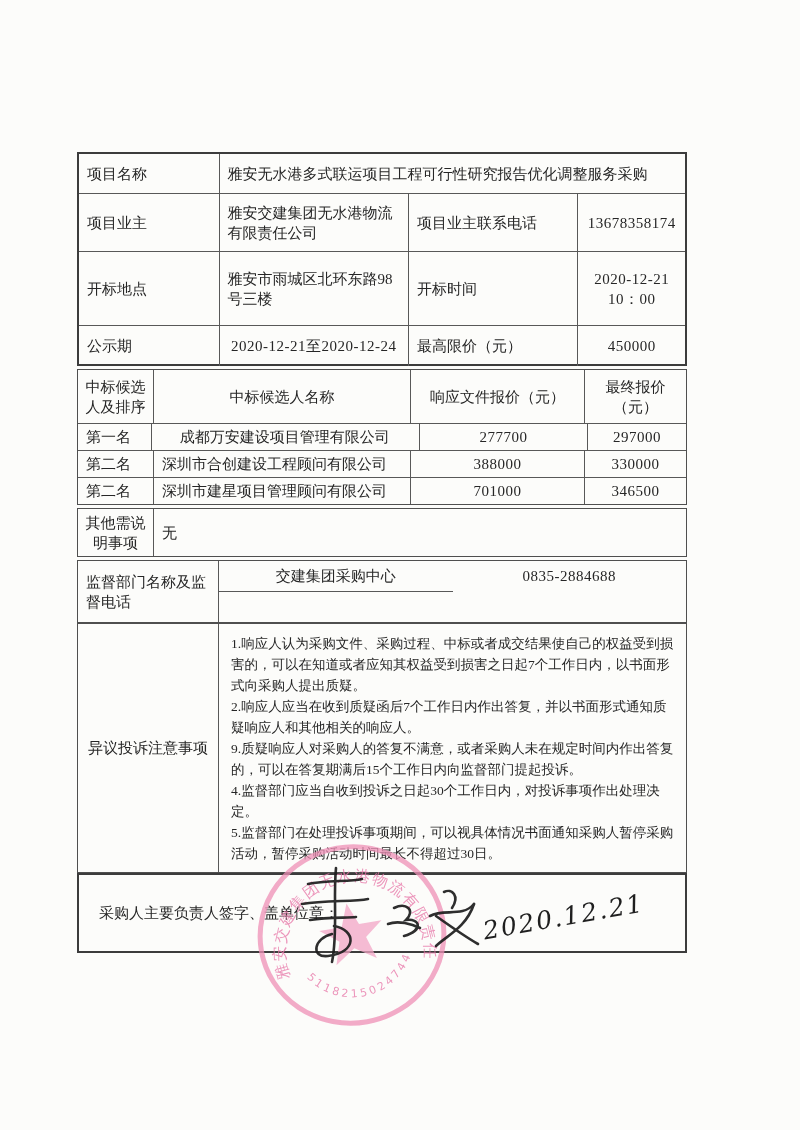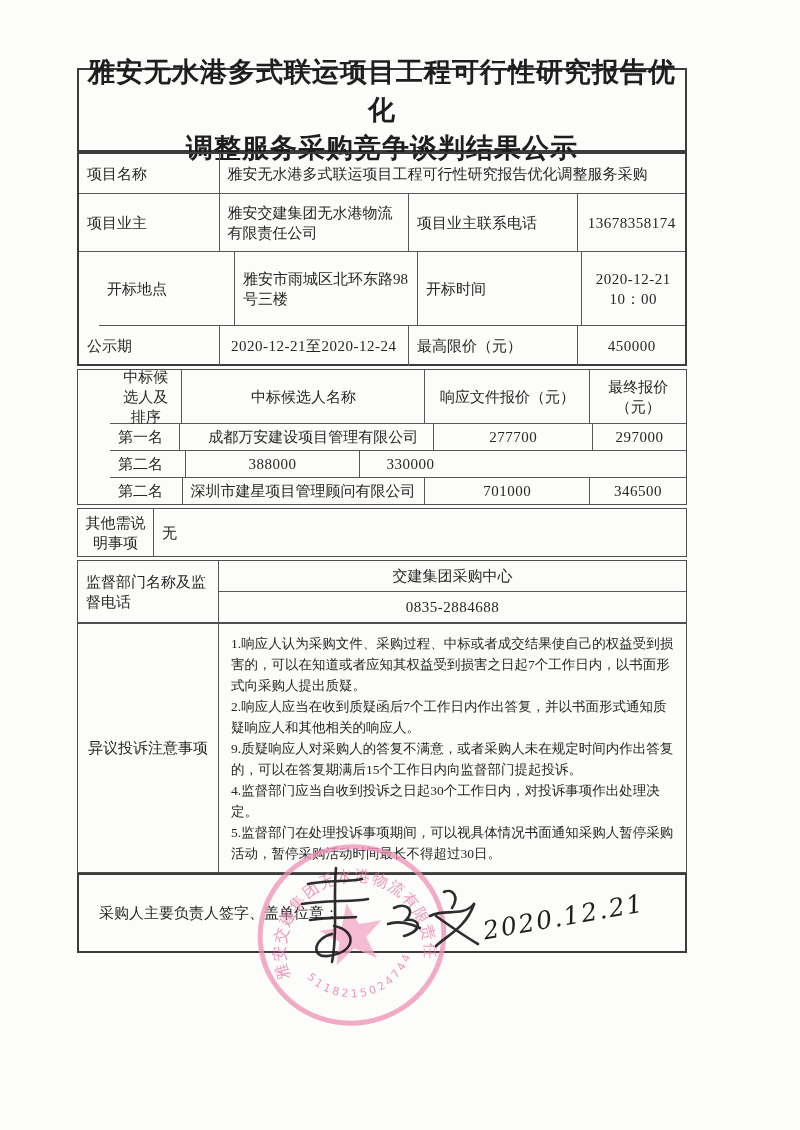--- a/index.html
+++ b/index.html
@@ -44,65 +44,62 @@
     font-size:15px;padding-left:20px;box-sizing:border-box;
   }
   .overlay{position:absolute;pointer-events:none;}
   .seal-svg{opacity:.88;}
 </style>
 </head>
 <body>
 
 <div class="page">
 
-  <div class="title-block">
-    <span>雅安无水港多式联运项目工程可行性研究报告优化</span>
-    <span>调整服务采购竞争谈判结果公示</span>
-  </div>
 
   <div class="sec" style="top:152px;height:214px;border-width:2px;border-color:#3c3c3c;">
     <div class="row" style="height:40px;">
       <div class="cell" style="width:141px;">项目名称</div>
       <div class="cell" style="width:467px;">雅安无水港多式联运项目工程可行性研究报告优化调整服务采购</div>
     </div>
     <div class="row" style="height:58px;">
       <div class="cell" style="width:141px;">项目业主</div>
       <div class="cell" style="width:190px;">雅安交建集团无水港物流有限责任公司</div>
       <div class="cell" style="width:170px;">项目业主联系电话</div>
       <div class="cell num" style="width:107px;">13678358174</div>
     </div>
-    <div class="row" style="height:74px;margin-left:20px;">
+    <div class="row" style="height:74px;">
       <div class="cell" style="width:141px;">开标地点</div>
       <div class="cell" style="width:190px;">雅安市雨城区北环东路98号三楼</div>
       <div class="cell" style="width:170px;">开标时间</div>
       <div class="cell num center" style="width:107px;">2020-12-21 10：00</div>
     </div>
     <div class="row" style="height:40px;">
       <div class="cell" style="width:141px;">公示期</div>
       <div class="cell num" style="width:190px;padding:4px 5px;">2020-12-21至2020-12-24</div>
       <div class="cell" style="width:170px;">最高限价（元）</div>
       <div class="cell num" style="width:107px;">450000</div>
     </div>
   </div>
 
-  <div class="sec" style="top:369px;height:136px;padding-left:32px;">
+  <div class="sec" style="top:369px;height:136px;">
     <div class="row" style="height:54px;">
       <div class="cell center" style="width:76px;padding:4px 6px;">中标候选人及排序</div>
       <div class="cell center" style="width:257px;">中标候选人名称</div>
       <div class="cell center" style="width:174px;">响应文件报价（元）</div>
       <div class="cell center" style="width:101px;padding:4px 4px;">最终报价（元）</div>
     </div>
     <div class="row" style="height:27px;">
       <div class="cell" style="width:76px;">第一名</div>
       <div class="cell" style="width:257px;margin-left:20px;">成都万安建设项目管理有限公司</div>
       <div class="cell num" style="width:174px;">277700</div>
       <div class="cell num" style="width:101px;">297000</div>
     </div>
     <div class="row" style="height:27px;">
       <div class="cell" style="width:76px;">第二名</div>
+      <div class="cell" style="width:257px;">深圳市合创建设工程顾问有限公司</div>
       <div class="cell num" style="width:174px;">388000</div>
       <div class="cell num" style="width:101px;">330000</div>
     </div>
     <div class="row" style="height:26px;">
       <div class="cell" style="width:76px;">第二名</div>
       <div class="cell" style="width:257px;">深圳市建星项目管理顾问有限公司</div>
       <div class="cell num" style="width:174px;">701000</div>
       <div class="cell num" style="width:101px;">346500</div>
     </div>
   </div>
@@ -110,21 +107,21 @@
   <div class="sec" style="top:508px;height:49px;">
     <div class="row" style="height:47px;">
       <div class="cell center" style="width:76px;padding:4px 6px;">其他需说明事项</div>
       <div class="cell" style="width:532px;">无</div>
     </div>
   </div>
 
   <div class="sec" style="top:560px;height:63px;">
     <div class="row" style="height:61px;border-bottom:none;">
       <div class="cell" style="width:141px;">监督部门名称及监督电话</div>
-      <div style="width:467px;display:flex;flex-direction:column;box-sizing:border-box;">
+      <div style="width:467px;display:flex;flex-direction:row;box-sizing:border-box;">
         <div class="cell center" style="width:100%;height:31px;border-right:none;border-bottom:1px solid #585858;">交建集团采购中心</div>
         <div class="cell center num" style="width:100%;height:30px;border-right:none;">0835-2884688</div>
       </div>
     </div>
   </div>
 
   <div class="sec" style="top:623px;height:250px;">
     <div class="row" style="height:248px;border-bottom:none;">
       <div class="cell center" style="width:141px;">异议投诉注意事项</div>
       <div class="cell complaint-text" style="width:467px;align-items:flex-start;">

